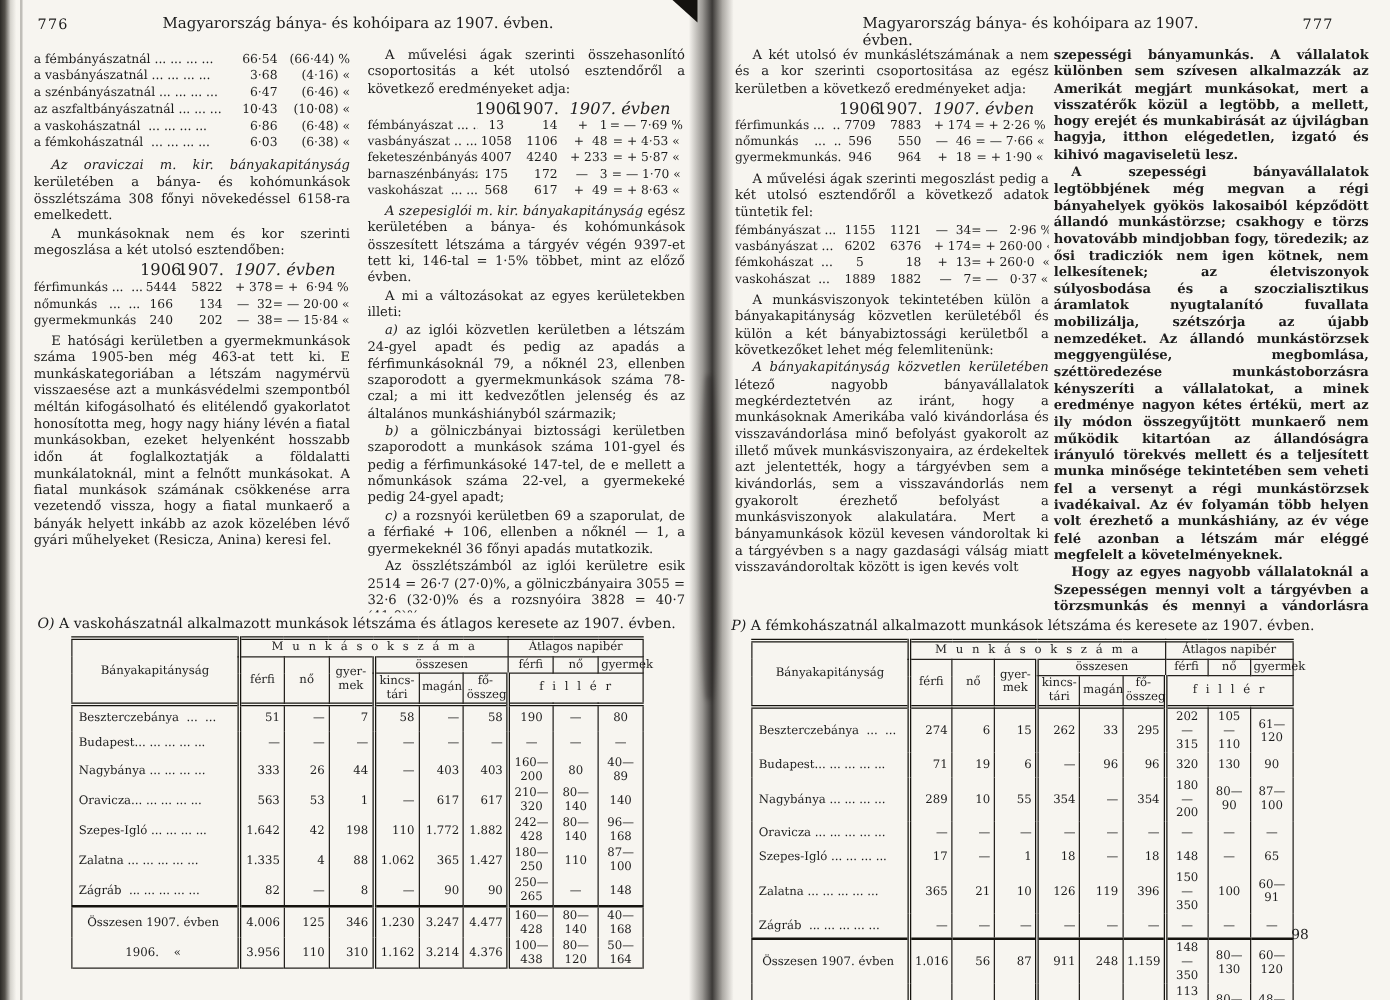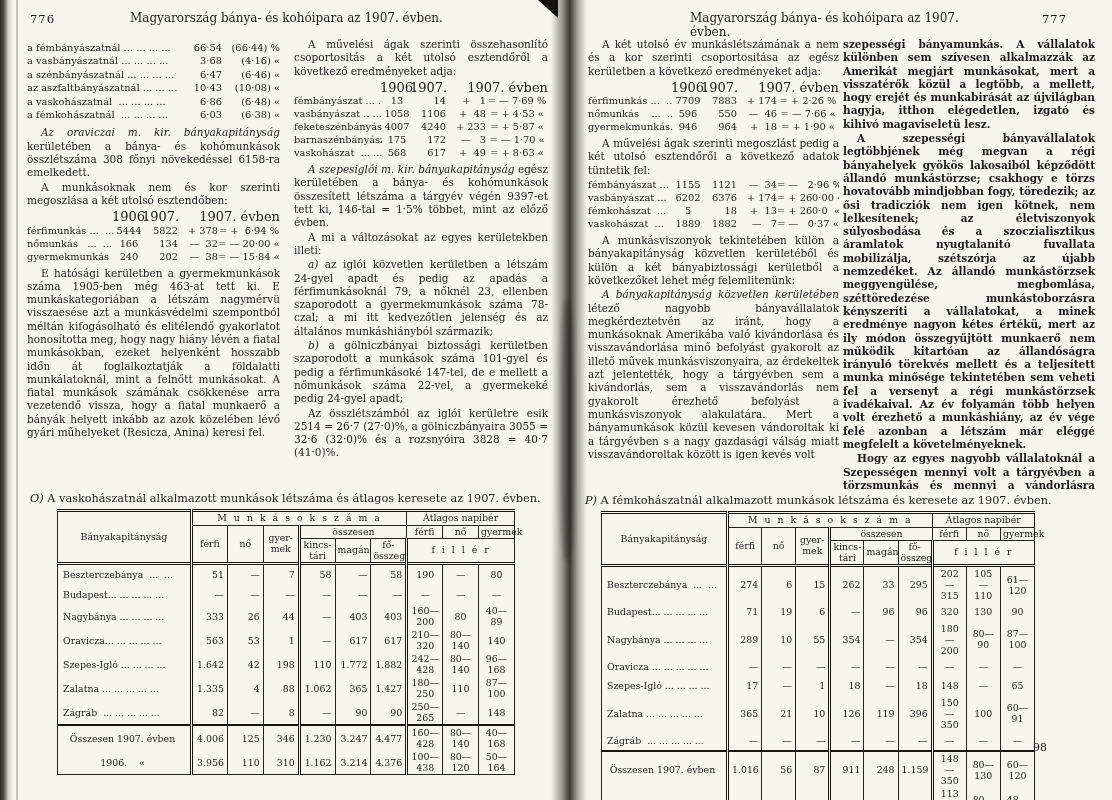--- a/index.html
+++ b/index.html
@@ -25,21 +25,21 @@
   
   .col{position:absolute;font-size:10.5px;line-height:13.3px;text-align:justify;overflow:hidden;}
   .col p{margin:0 0 1px 0;text-indent:14px;}
   .it{font-style:italic;}
 
   
   .yrow{display:flex;font-size:13px;margin-top:3px;color:#222;}
   .yrow .yl{flex:1;}
   .yrow .ya{width:30px;text-align:right;}
   .yrow .yb{width:34px;text-align:right;}
-  .yrow .yc{width:104px;text-align:right;white-space:pre;}
+  .yrow .yc{width:104px;text-align:center;white-space:pre;font-style:italic;}
   .numlist{margin:0 0 4px 0;}
   .nrow{display:flex;font-size:9.8px;line-height:13px;}
   .nrow .nl{flex:1;white-space:pre;overflow:hidden;}
   .nrow .na{width:30px;text-align:center;white-space:pre;}
   .nrow .nb{width:34px;text-align:right;white-space:pre;}
   .nrow .nd{width:40px;text-align:right;white-space:pre;}
   .nrow .np{width:62px;text-align:center;white-space:pre;}
   .statlist{margin:3px 0 5px 0;}
   .srow{display:flex;font-size:9.9px;line-height:13.4px;}
   .srow .sl{flex:1;white-space:pre;overflow:hidden;}
@@ -207,20 +207,21 @@
         <span class="na">568</span>
         <span class="nb">617</span>
         <span class="nd">+  49</span>
         <span class="np">= + 8·63 «</span>
       </div>
     </div>
   <p><span class="it">A szepesiglói m. kir. bányakapitányság</span> <span>egész kerületében a bánya- és kohómunkások összesített létszáma a tárgyév végén 9397-et tett ki, 146-tal = 1·5% többet, mint az előző évben.</span></p>
   <p>A mi a változásokat az egyes kerületekben illeti:</p>
   <p><span class="it">a)</span> <span>az iglói közvetlen kerületben a létszám 24-gyel apadt és pedig az apadás a férfimunkásoknál 79, a nőknél 23, ellenben szaporodott a gyermekmunkások száma 78-czal; a mi itt kedvezőtlen jelenség és az általános munkáshiányból származik;</span></p>
   <p><span class="it">b)</span> <span>a gölniczbányai biztossági kerületben szaporodott a munkások száma 101-gyel és pedig a férfimunkásoké 147-tel, de e mellett a nőmunkások száma 22-vel, a gyermekeké pedig 24-gyel apadt;</span></p>
+  <p><span class="it">c)</span> <span>a rozsnyói kerületben 69 a szaporulat, de a férfiaké + 106, ellenben a nőknél — 1, a gyermekeknél 36 főnyi apadás mutatkozik.</span></p>
   <p>Az összlétszámból az iglói kerületre esik 2514 = 26·7 (27·0)%, a gölniczbányaira 3055 = 32·6 (32·0)% és a rozsnyóira 3828 = 40·7 (41·0)%.</p>
 </div>
 
 <div class="tbl-title" style="left:30px;top:492px;width:510px;">
   <span class="it">O)</span>
   <span>A vaskohászatnál alkalmazott munkások létszáma és átlagos keresete az 1907. évben.</span>
 </div>
 
 <table id="tableO" class="dtable" style="left:57px;top:509px;width:458px;">
   <thead>

